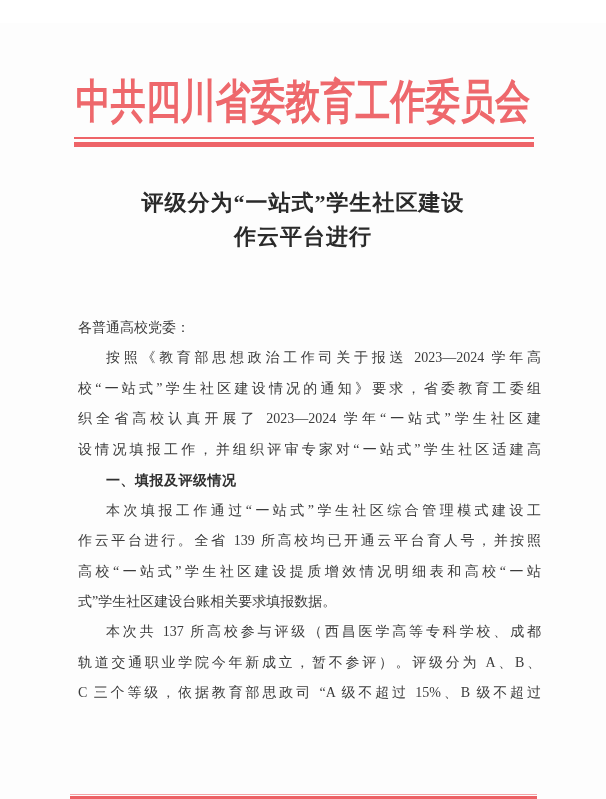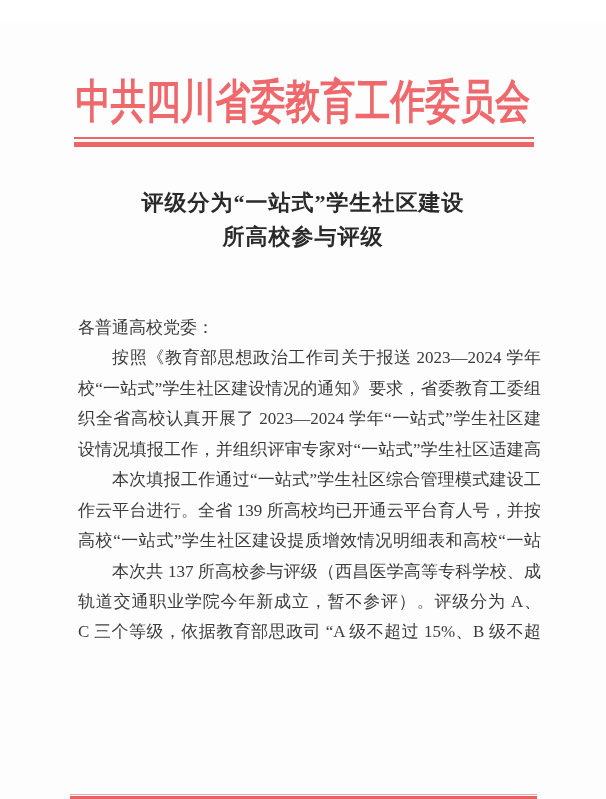--- a/index.html
+++ b/index.html
@@ -32,21 +32,21 @@
     position:absolute;top:163px;left:0;width:606px;
     text-align:center;
     font-size:22px;line-height:34px;font-weight:700;
     color:#2a2a2a;
     letter-spacing:1px;
   }
   
   .doc-body{
     position:absolute;top:290px;left:78px;width:463px;
     color:#3b3b3b;
-    font-size:17px;
+    font-size:14px;
   }
   .line{
     line-height:30.45px;
     height:30.45px;
     white-space:nowrap;
     text-align:left;
   }
   .line.full{
     white-space:normal;
     text-align:justify;
@@ -73,33 +73,35 @@
 <body>
 
 <div class="page">
 
   <h1 class="letterhead-title">中共四川省委教育工作委员会</h1>
 
   <div class="rule-double"></div>
 
   <div class="doc-title">
     <div>评级分为“一站式”学生社区建设</div>
-    <div>所高校参与评级</div>
+    <div>作云平台进行</div>
   </div>
 
   <main class="doc-body">
 
   <div class="line">各普通高校党委：</div>
       <div class="line full indent">按照《教育部思想政治工作司关于报送 2023—2024 学年高</div>
       <div class="line full">校“一站式”学生社区建设情况的通知》要求，省委教育工委组</div>
       <div class="line full">织全省高校认真开展了 2023—2024 学年“一站式”学生社区建</div>
       <div class="line full">设情况填报工作，并组织评审专家对“一站式”学生社区适建高</div>
+      <div class="line indent heading">一、填报及评级情况</div>
       <div class="line full indent">本次填报工作通过“一站式”学生社区综合管理模式建设工</div>
       <div class="line full">作云平台进行。全省 139 所高校均已开通云平台育人号，并按照</div>
       <div class="line full">高校“一站式”学生社区建设提质增效情况明细表和高校“一站</div>
+      <div class="line">式”学生社区建设台账相关要求填报数据。</div>
       <div class="line full indent">本次共 137 所高校参与评级（西昌医学高等专科学校、成都</div>
       <div class="line full">轨道交通职业学院今年新成立，暂不参评）。评级分为 A、B、</div>
       <div class="line full">C 三个等级，依据教育部思政司 “A 级不超过 15%、B 级不超过</div>
     </main>
 
   <div class="rule-bottom"></div>
 
 </div>
 
 </body></html>

